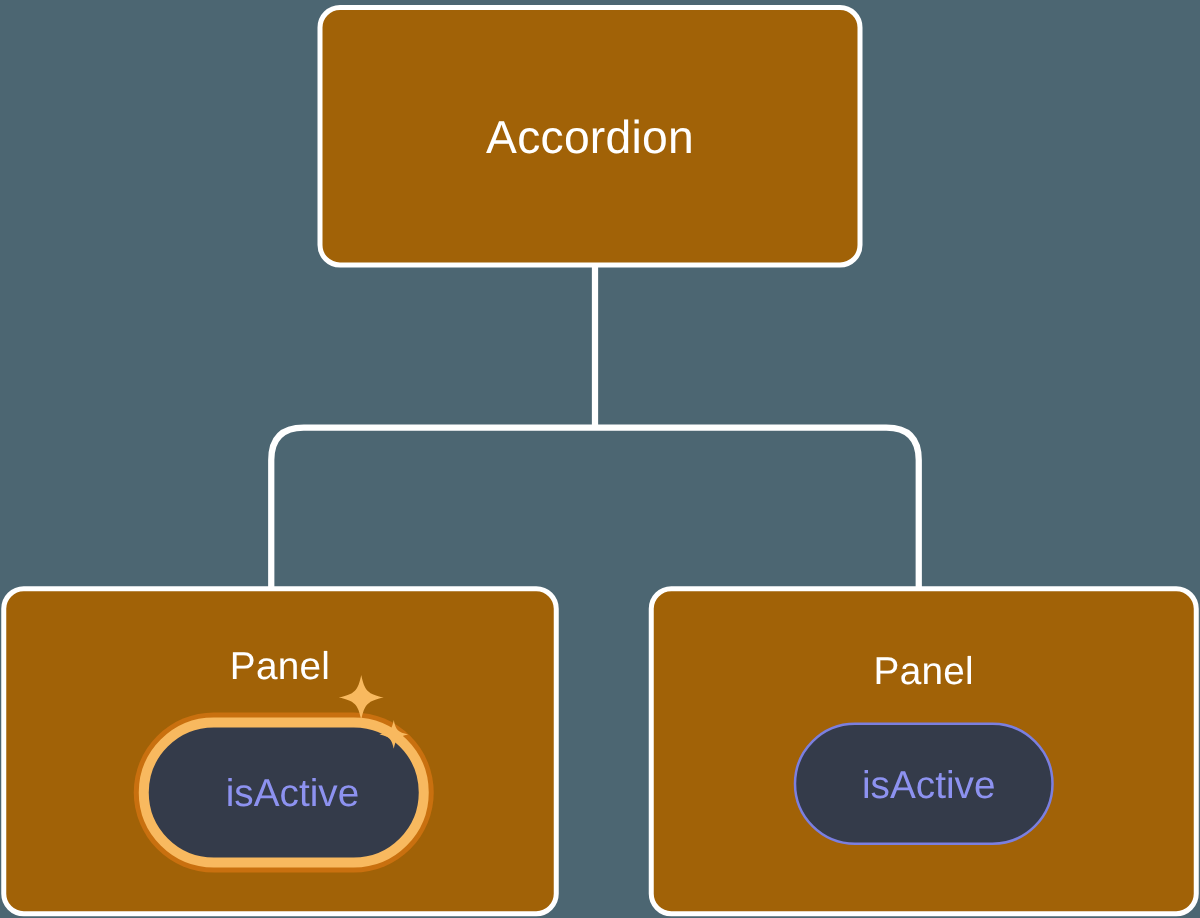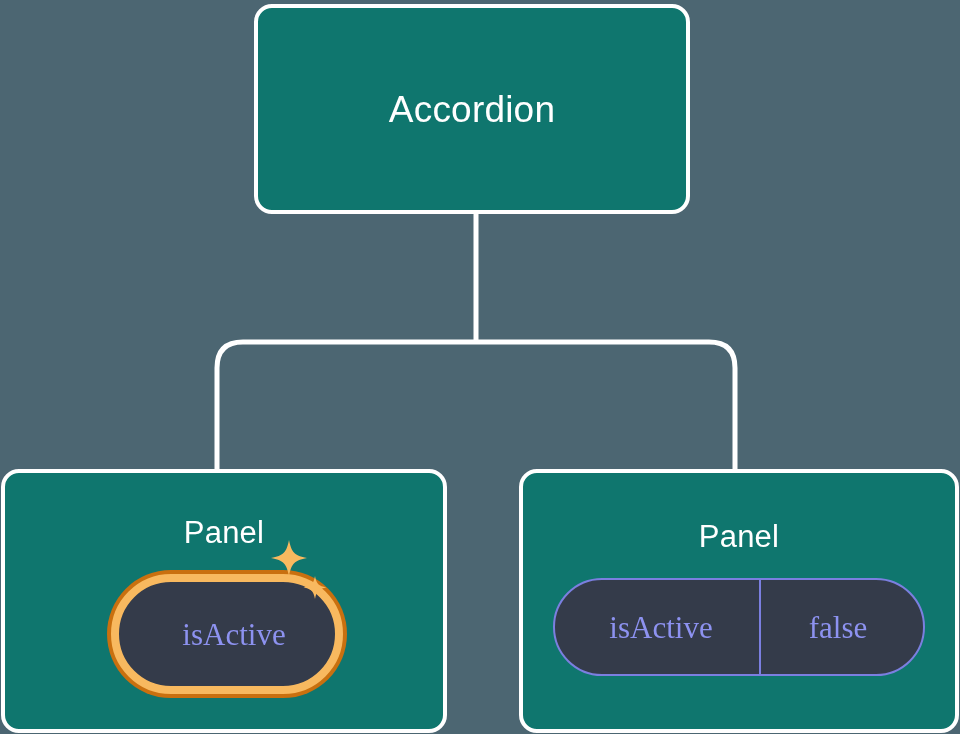--- a/index.html
+++ b/index.html
@@ -26,21 +26,21 @@
     top: 0;
     width: 960px;
     height: 734px;
     pointer-events: none;
   }
 
   
   .node {
     position: absolute;
     box-sizing: border-box;
-    background: #0f766e;
+    background: #a16207;
     border: 4px solid #ffffff;
     border-radius: 18px;
     display: flex;
     flex-direction: column;
     align-items: center;
   }
   .node-root {
     left: 254px;
     top: 4px;
     width: 436px;
@@ -80,21 +80,20 @@
     margin-top: 48px;
     font-size: 31px;
   }
 
   
   .pill-wrap {
     position: relative;
     display: flex;
     align-items: center;
     justify-content: center;
-    font-family: Liberation Serif, serif;
   }
   .pill {
     box-sizing: border-box;
     display: flex;
     align-items: stretch;
     border-radius: 999px;
     background: #343b4a;
   }
   .pill-cell {
     display: flex;
@@ -200,18 +199,17 @@
       </svg>
     </div>
   </div>
 
   <div class="node node-panel-right">
     <div class="node-title">Panel</div>
 
     <div class="pill-wrap" style="margin-top:26px;">
       <div class="pill pill-plain">
         <div class="pill-cell pill-key">isActive</div>
-        <div class="pill-cell pill-val">false</div>
       </div>
     </div>
   </div>
 
 </div>
 
 </body></html>

